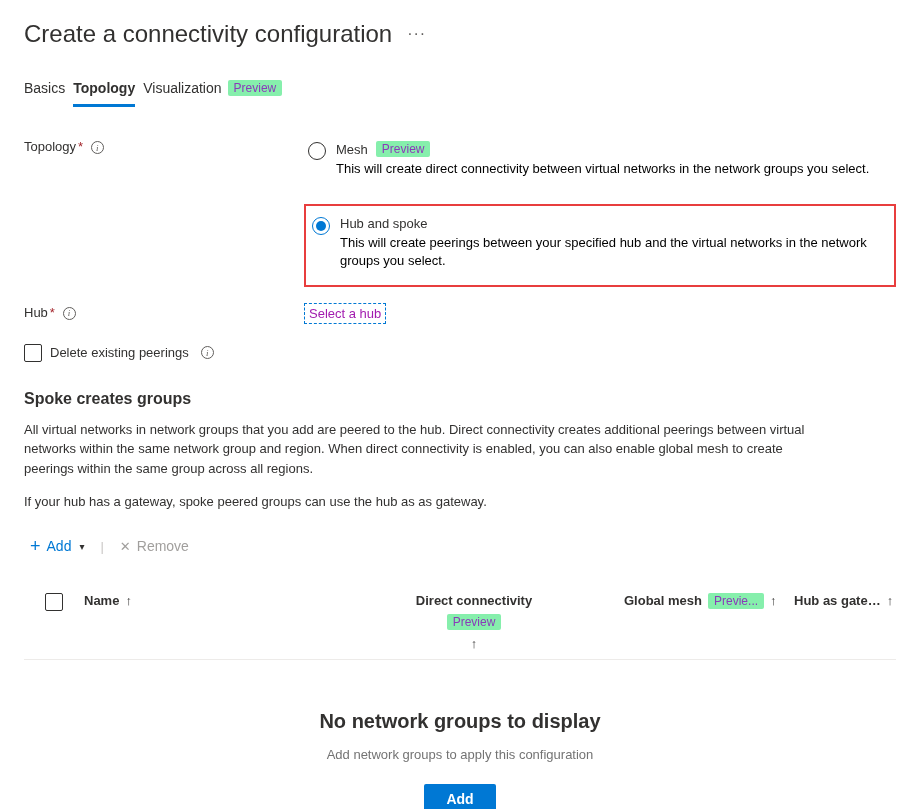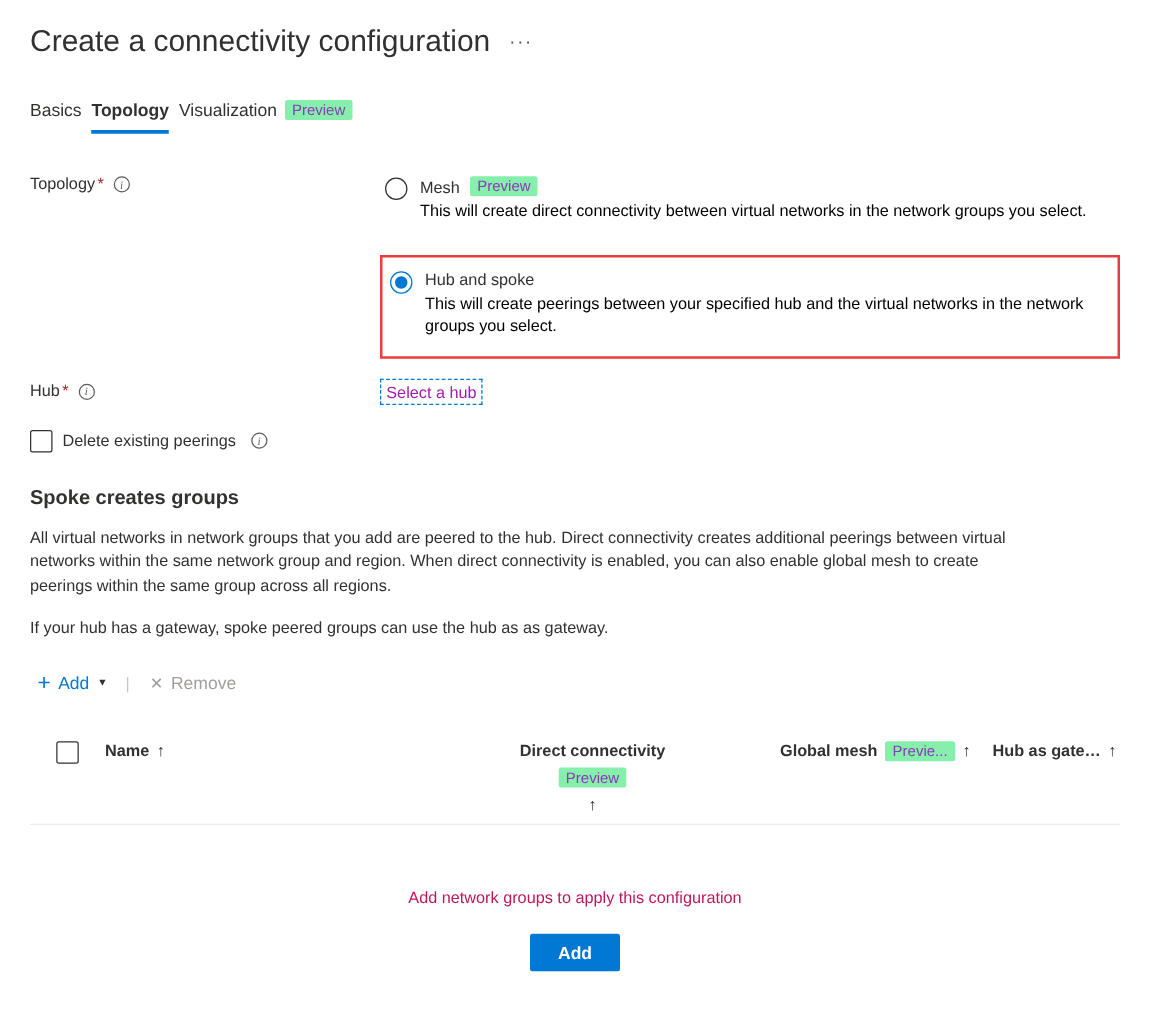--- a/index.html
+++ b/index.html
@@ -199,21 +199,21 @@
     text-align: center;
     padding: 50px 0 20px 0;
   }
   .empty-title {
     font-size: 20px;
     font-weight: 600;
     margin-bottom: 14px;
   }
   .empty-sub {
     font-size: 13px;
-    color: #be185d;
+    color: #737373;
     margin-bottom: 22px;
   }
   .btn-primary {
     background: #0078d4;
     color: #fff;
     border: none;
     padding: 7px 22px;
     font-size: 14px;
     font-weight: 600;
     cursor: pointer;
@@ -320,15 +320,16 @@
     <span class="preview-badge truncated">Previe...</span>
     <span class="sort">↑</span>
   </div>
   <div class="th col-hub">
     <span>Hub as gate…</span>
     <span class="sort">↑</span>
   </div>
 </div>
 
 <div class="empty-state">
+  <div class="empty-title">No network groups to display</div>
   <div class="empty-sub">Add network groups to apply this configuration</div>
   <button class="btn-primary">Add</button>
 </div>
 
 </body></html>

